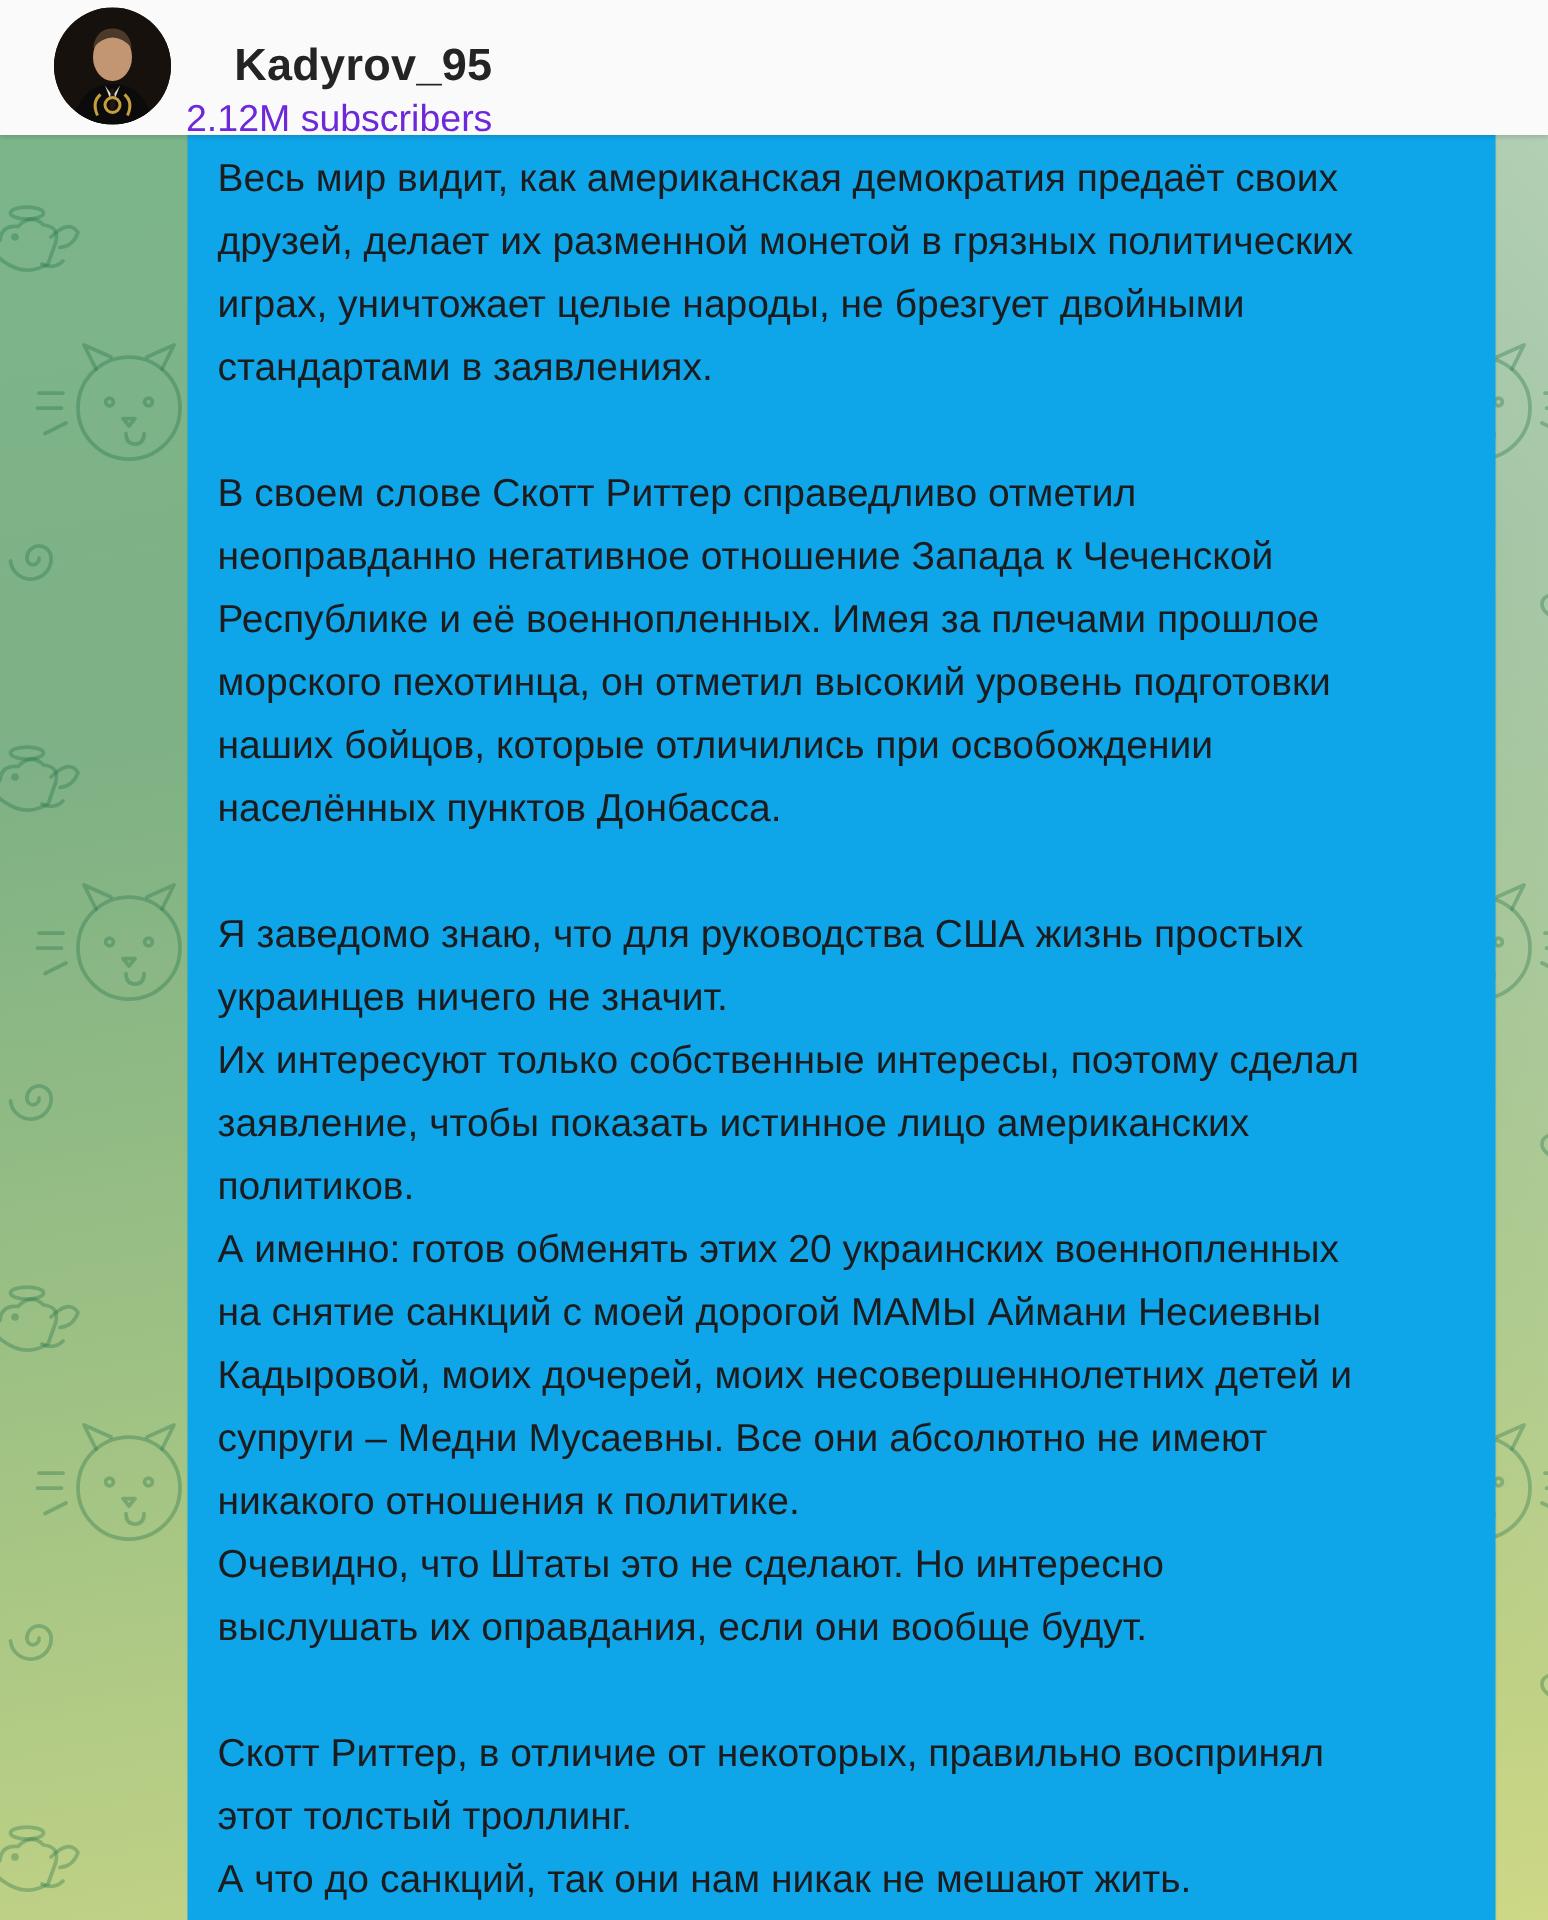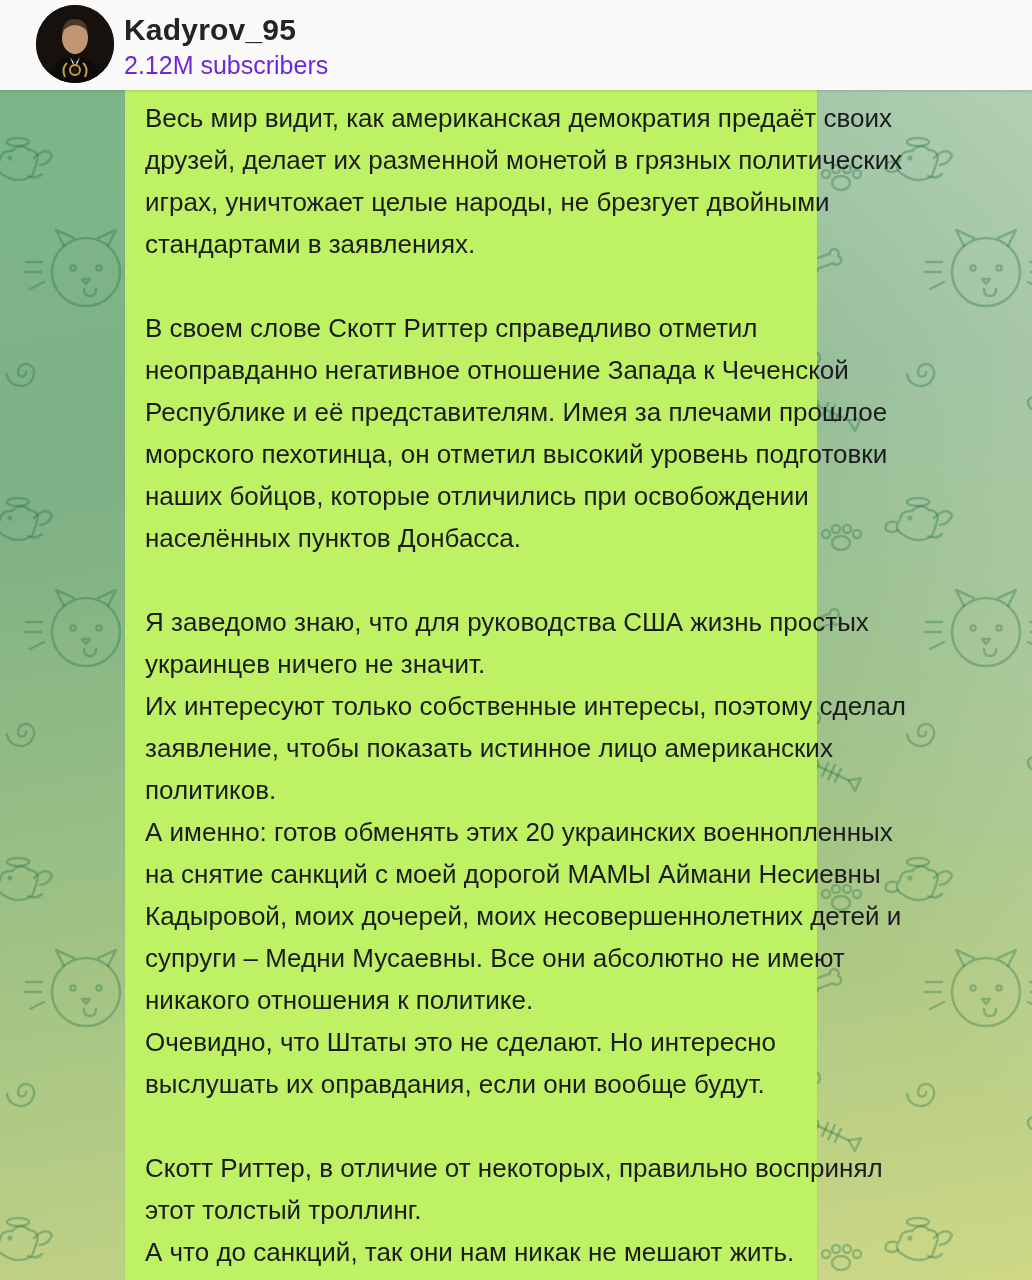--- a/index.html
+++ b/index.html
@@ -21,31 +21,31 @@
   
   .header {
     position:absolute; left:0; top:0; width:1032px; height:90px; z-index:3;
     background:#fafafa;
     box-shadow:0 1px 3px rgba(0,0,0,0.14);
   }
   .avatar {
     position:absolute; left:36px; top:5px; width:78px; height:78px;
     border-radius:50%; overflow:hidden; background:#16110d;
   }
-  .channel-info { position:absolute; left:124px; top:13px; cursor:default; }
+  .channel-info { position:absolute; left:124px; top:27px; cursor:default;text-align:right; }
   .channel-name {
     font-size:30px; font-weight:bold; color:#242424; letter-spacing:.2px;
     line-height:34px;
   }
   .channel-subs { font-size:25px; color:#6d28d9; margin-top:4px; line-height:28px; }
 
   
   .bubble {
-    position:absolute; left:125px; top:90px; width:692px; height:1190px; z-index:2;
-    background:#bef264;
+    position:absolute; left:125px; top:90px; width:872px; height:1190px; z-index:2;
+    background:#0ea5e9;
     box-shadow:0 1px 2px rgba(0,0,0,0.10);
   }
   .message-text {
     position:absolute; left:20px; top:7px; width:838px;
     font-size:26px; line-height:42px; color:#1c1c1e;
   }
   .para { white-space:pre-line; }
   .para + .para { margin-top:42px; }
 </style>
 </head>
@@ -134,21 +134,21 @@
 </svg>
 
 <div class="bubble">
   <div class="message-text">
       <div class="para">Весь мир видит, как американская демократия предаёт своих
 друзей, делает их разменной монетой в грязных политических
 играх, уничтожает целые народы, не брезгует двойными
 стандартами в заявлениях.</div>
       <div class="para">В своем слове Скотт Риттер справедливо отметил
 неоправданно негативное отношение Запада к Чеченской
-Республике и её представителям. Имея за плечами прошлое
+Республике и её военнопленных. Имея за плечами прошлое
 морского пехотинца, он отметил высокий уровень подготовки
 наших бойцов, которые отличились при освобождении
 населённых пунктов Донбасса.</div>
       <div class="para">Я заведомо знаю, что для руководства США жизнь простых
 украинцев ничего не значит.
 Их интересуют только собственные интересы, поэтому сделал
 заявление, чтобы показать истинное лицо американских
 политиков.
 А именно: готов обменять этих 20 украинских военнопленных
 на снятие санкций с моей дорогой МАМЫ Аймани Несиевны

